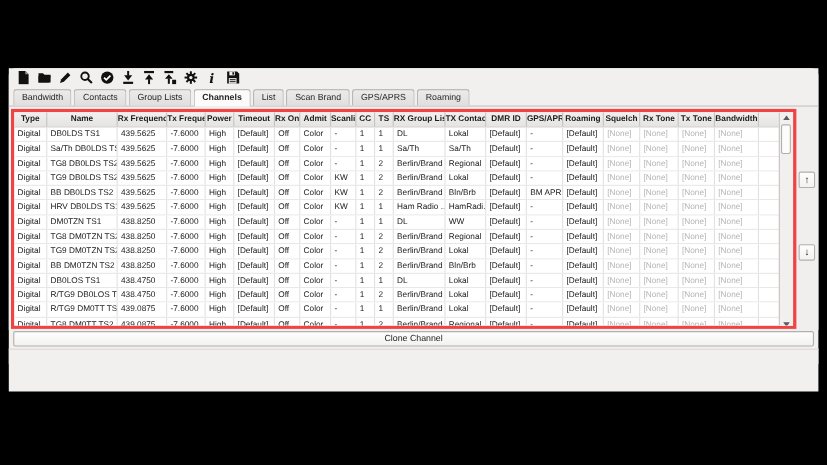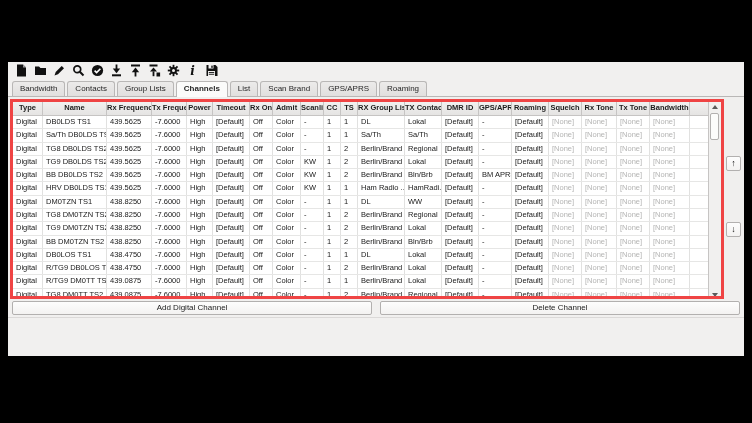--- a/index.html
+++ b/index.html
@@ -508,18 +508,17 @@
         <div class="vs-btn bottom">
             <span class="tri-down"></span>
           </div>
       </div>
     </div>
     <div class="mv mv-up">↑</div>
     <div class="mv mv-down">↓</div>
   </div>
 
   <div class="actions">
-      <div class="abtn">Add Digital Channel</div>
-      <div class="abtn">Delete Channel</div>
+      <div class="abtn">Clone Channel</div>
     </div>
 
   <div class="statusbar"></div>
 </div>
 
 </body></html>

